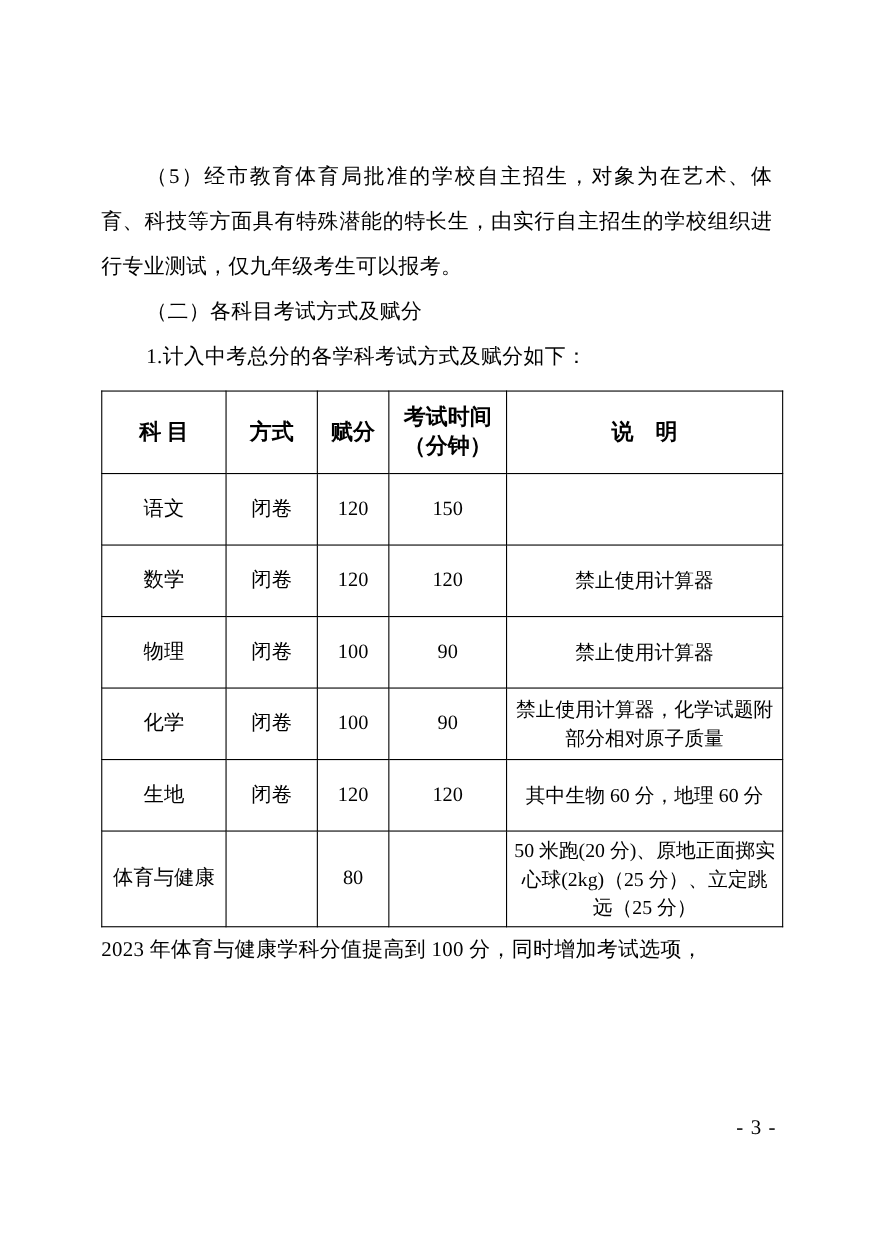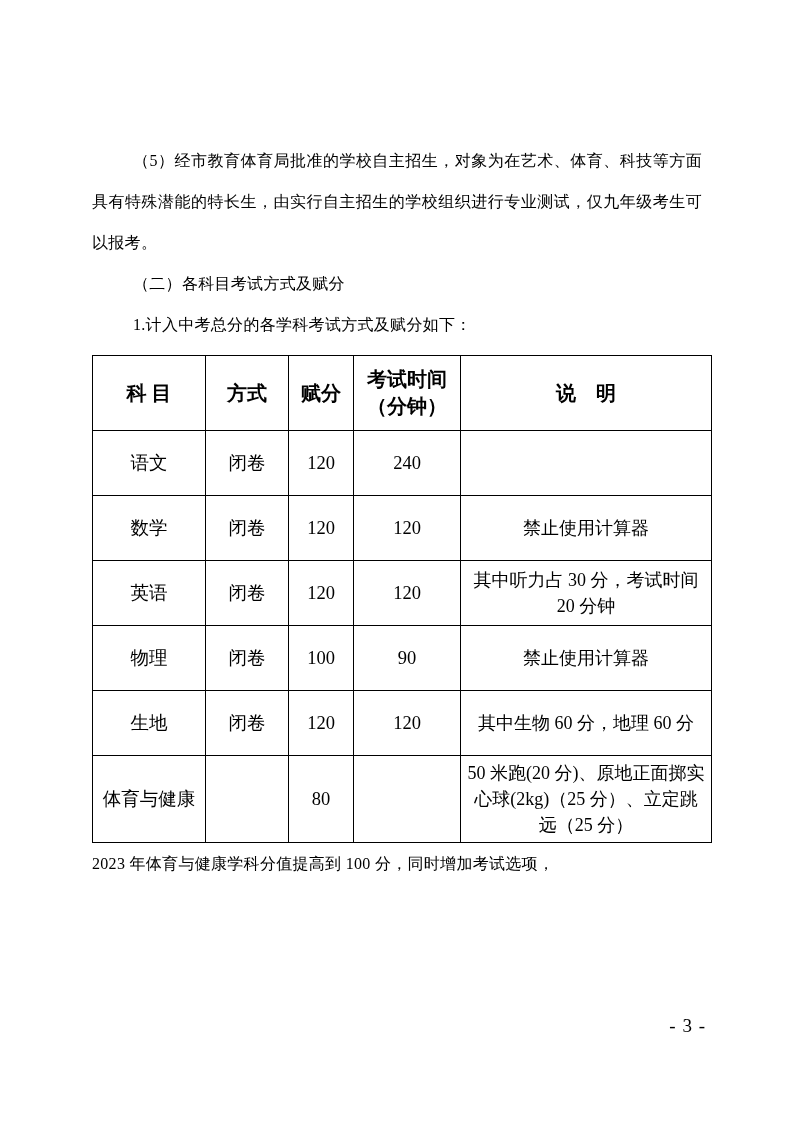--- a/index.html
+++ b/index.html
@@ -16,21 +16,21 @@
     overflow: hidden;
   }
   .page {
     position: relative;
     width: 794px;
     height: 1123px;
     box-sizing: border-box;
     padding: 140px 92px 40px 92px;
   }
   .para {
-    font-size: 16px;
+    font-size: 19px;
     line-height: 41px;
     text-align: justify;
     text-justify: inter-ideograph;
     margin: 0;
     letter-spacing: 0.3px;
   }
   .indent2 {
     text-indent: 41px;
   }
   .tbl-wrap {
@@ -108,43 +108,43 @@
             <div>（分钟）</div>
           </td>
           <td class="col-note">说　明</td>
         </tr>
       </thead>
       <tbody>
         <tr>
           <td>语文</td>
           <td>闭卷</td>
           <td>120</td>
-          <td>240</td>
+          <td>150</td>
           <td class="note"></td>
         </tr>
         <tr>
           <td>数学</td>
           <td>闭卷</td>
           <td>120</td>
           <td>120</td>
           <td class="note">禁止使用计算器</td>
         </tr>
         <tr>
-          <td>英语</td>
-          <td>闭卷</td>
-          <td>120</td>
-          <td>120</td>
-          <td class="note">其中听力占 30 分，考试时间 20 分钟</td>
-        </tr>
-        <tr>
           <td>物理</td>
           <td>闭卷</td>
           <td>100</td>
           <td>90</td>
           <td class="note">禁止使用计算器</td>
+        </tr>
+        <tr>
+          <td>化学</td>
+          <td>闭卷</td>
+          <td>100</td>
+          <td>90</td>
+          <td class="note">禁止使用计算器，化学试题附部分相对原子质量</td>
         </tr>
         <tr>
           <td>生地</td>
           <td>闭卷</td>
           <td>120</td>
           <td>120</td>
           <td class="note">其中生物 60 分，地理 60 分</td>
         </tr>
         <tr>
           <td>体育与健康</td>

